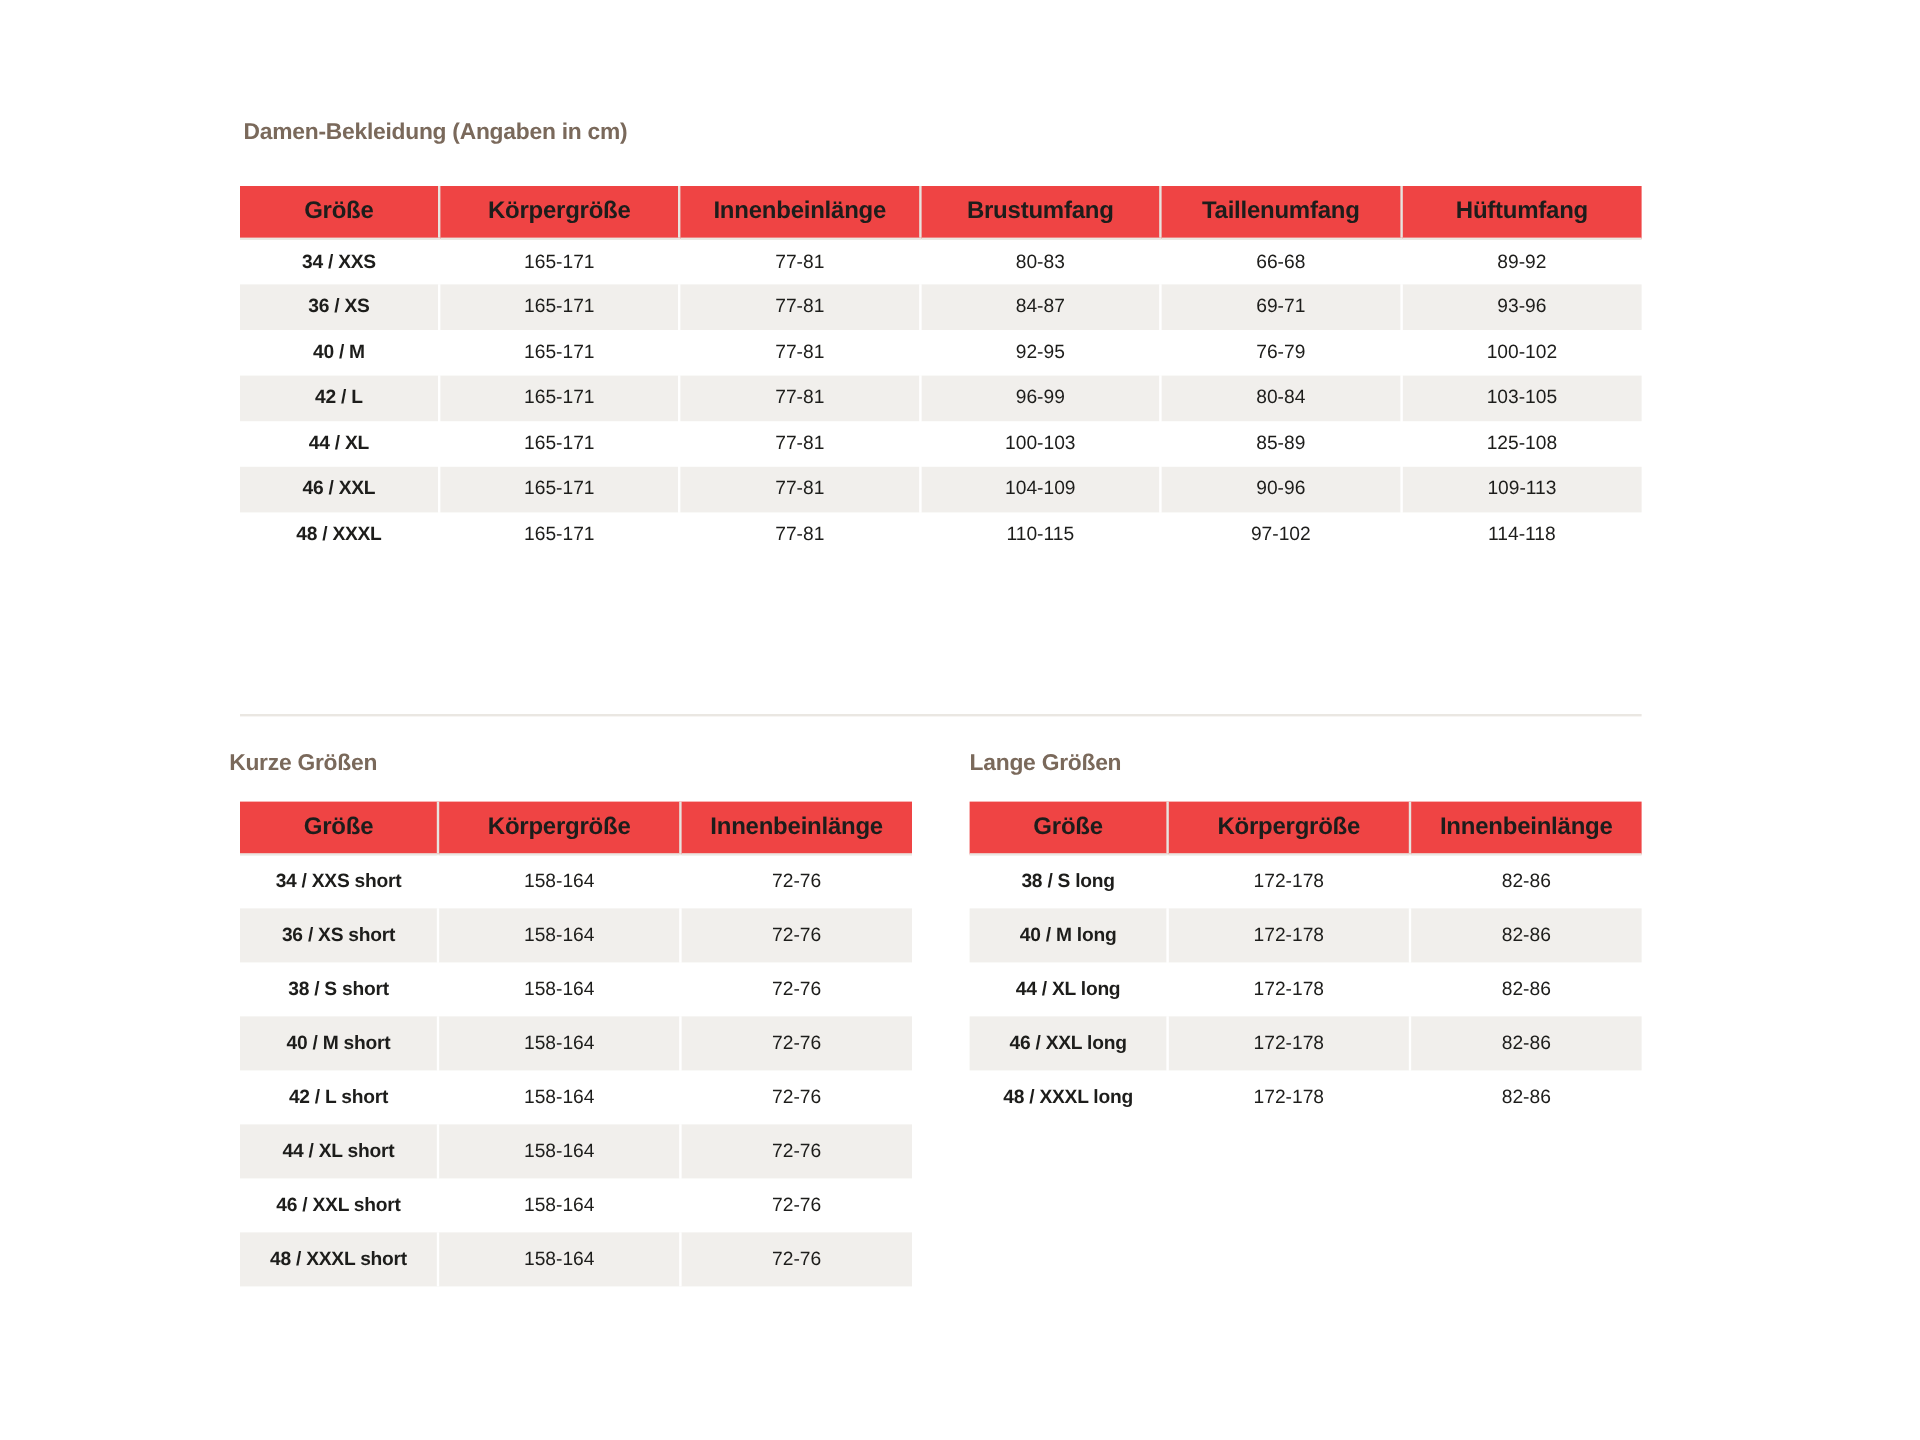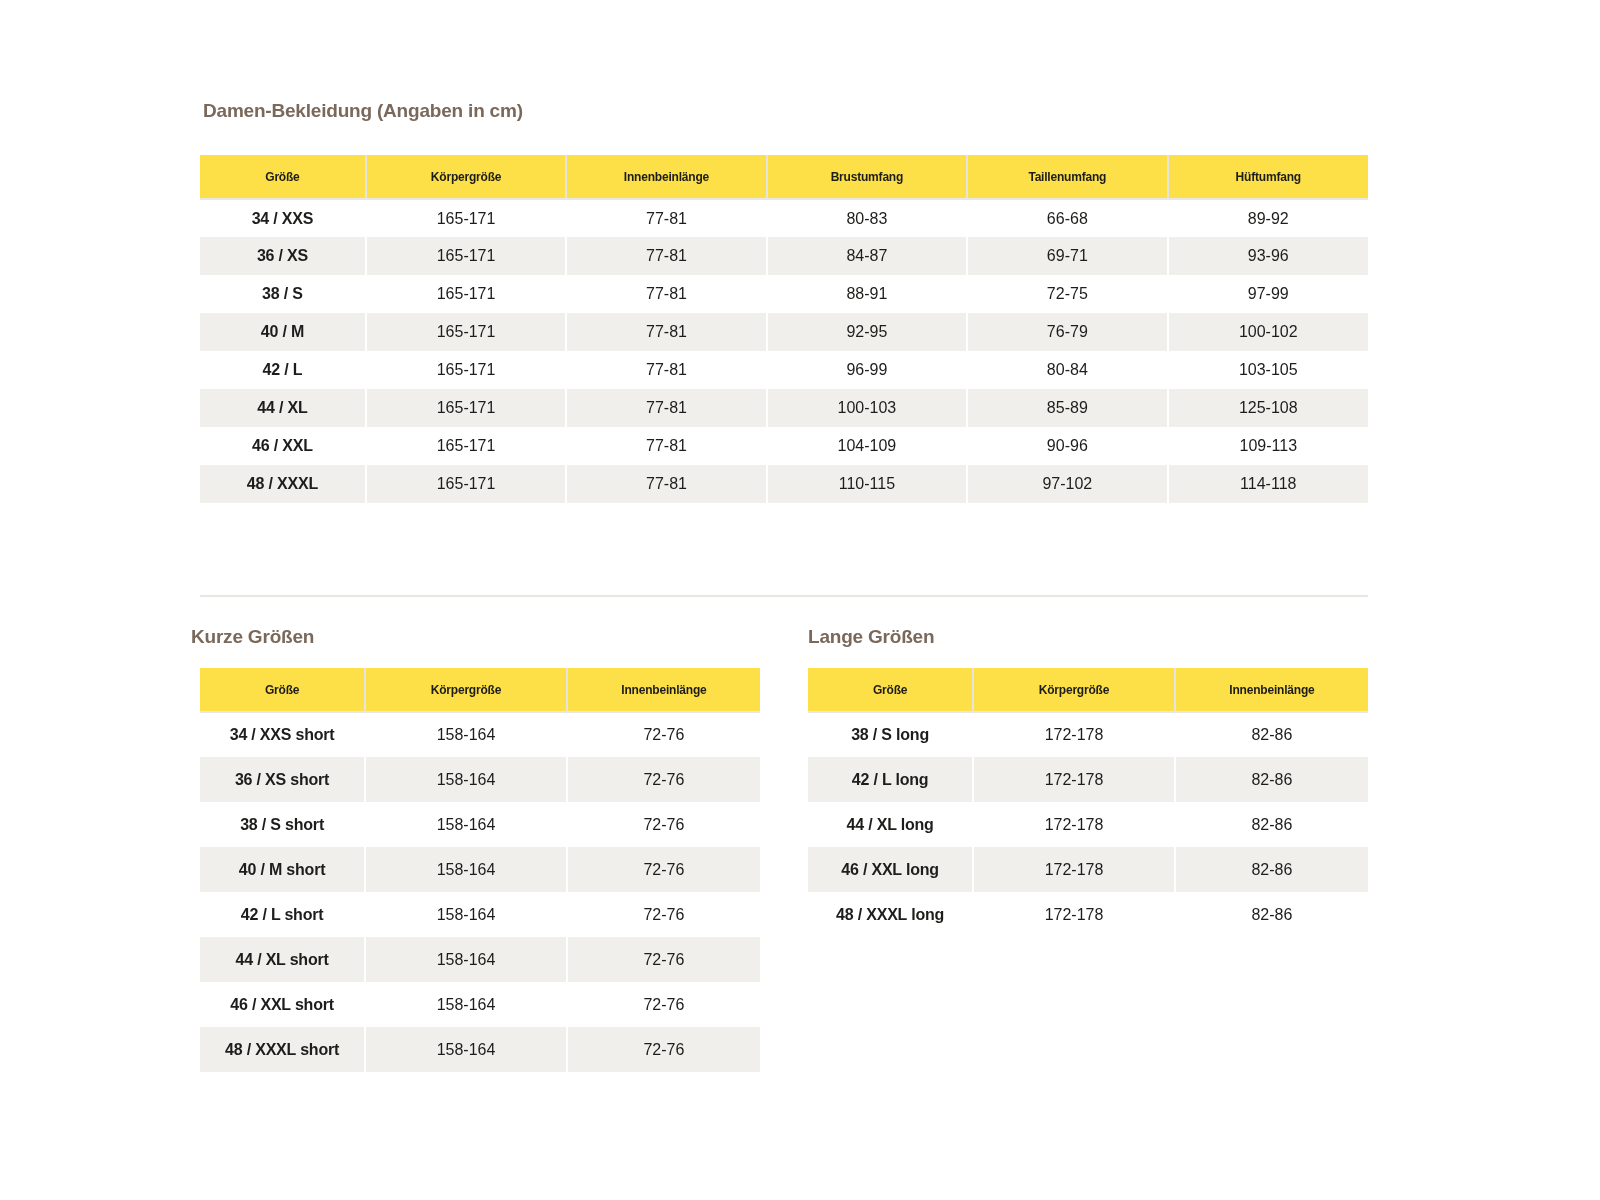--- a/index.html
+++ b/index.html
@@ -40,24 +40,24 @@
   .sub-table-wrap.left  { left: 200px; }
   .sub-table-wrap.right { left: 808px; }
 
   table.size-table {
     width: 100%;
     border-collapse: collapse;
     table-layout: fixed;
   }
   .size-table th {
     height: 44px;
-    font-size: 12px; font-weight: bold;
+    font-size: 20px; font-weight: bold;
     letter-spacing: -0.2px;
     text-align: center; vertical-align: middle;
-    background: #fde047;
+    background: #ef4444;
     border-bottom: 2px solid #eae7e2;
   }
   .size-table th + th { border-left: 2px solid var(--border); }
   .size-table td {
     font-size: 16px;
     text-align: center; vertical-align: middle;
     padding: 0;
   }
   .size-table.main td { height: 38px; }
   .size-table.sub  td { height: 45px; }
@@ -107,28 +107,20 @@
             <td>66-68</td>
             <td>89-92</td>
           </tr>
           <tr>
             <td>36 / XS</td>
             <td>165-171</td>
             <td>77-81</td>
             <td>84-87</td>
             <td>69-71</td>
             <td>93-96</td>
-          </tr>
-          <tr>
-            <td>38 / S</td>
-            <td>165-171</td>
-            <td>77-81</td>
-            <td>88-91</td>
-            <td>72-75</td>
-            <td>97-99</td>
           </tr>
           <tr>
             <td>40 / M</td>
             <td>165-171</td>
             <td>77-81</td>
             <td>92-95</td>
             <td>76-79</td>
             <td>100-102</td>
           </tr>
           <tr>
@@ -246,21 +238,21 @@
             <th>Innenbeinlänge</th>
           </tr>
       </thead>
       <tbody>
           <tr>
             <td>38 / S long</td>
             <td>172-178</td>
             <td>82-86</td>
           </tr>
           <tr>
-            <td>42 / L long</td>
+            <td>40 / M long</td>
             <td>172-178</td>
             <td>82-86</td>
           </tr>
           <tr>
             <td>44 / XL long</td>
             <td>172-178</td>
             <td>82-86</td>
           </tr>
           <tr>
             <td>46 / XXL long</td>

